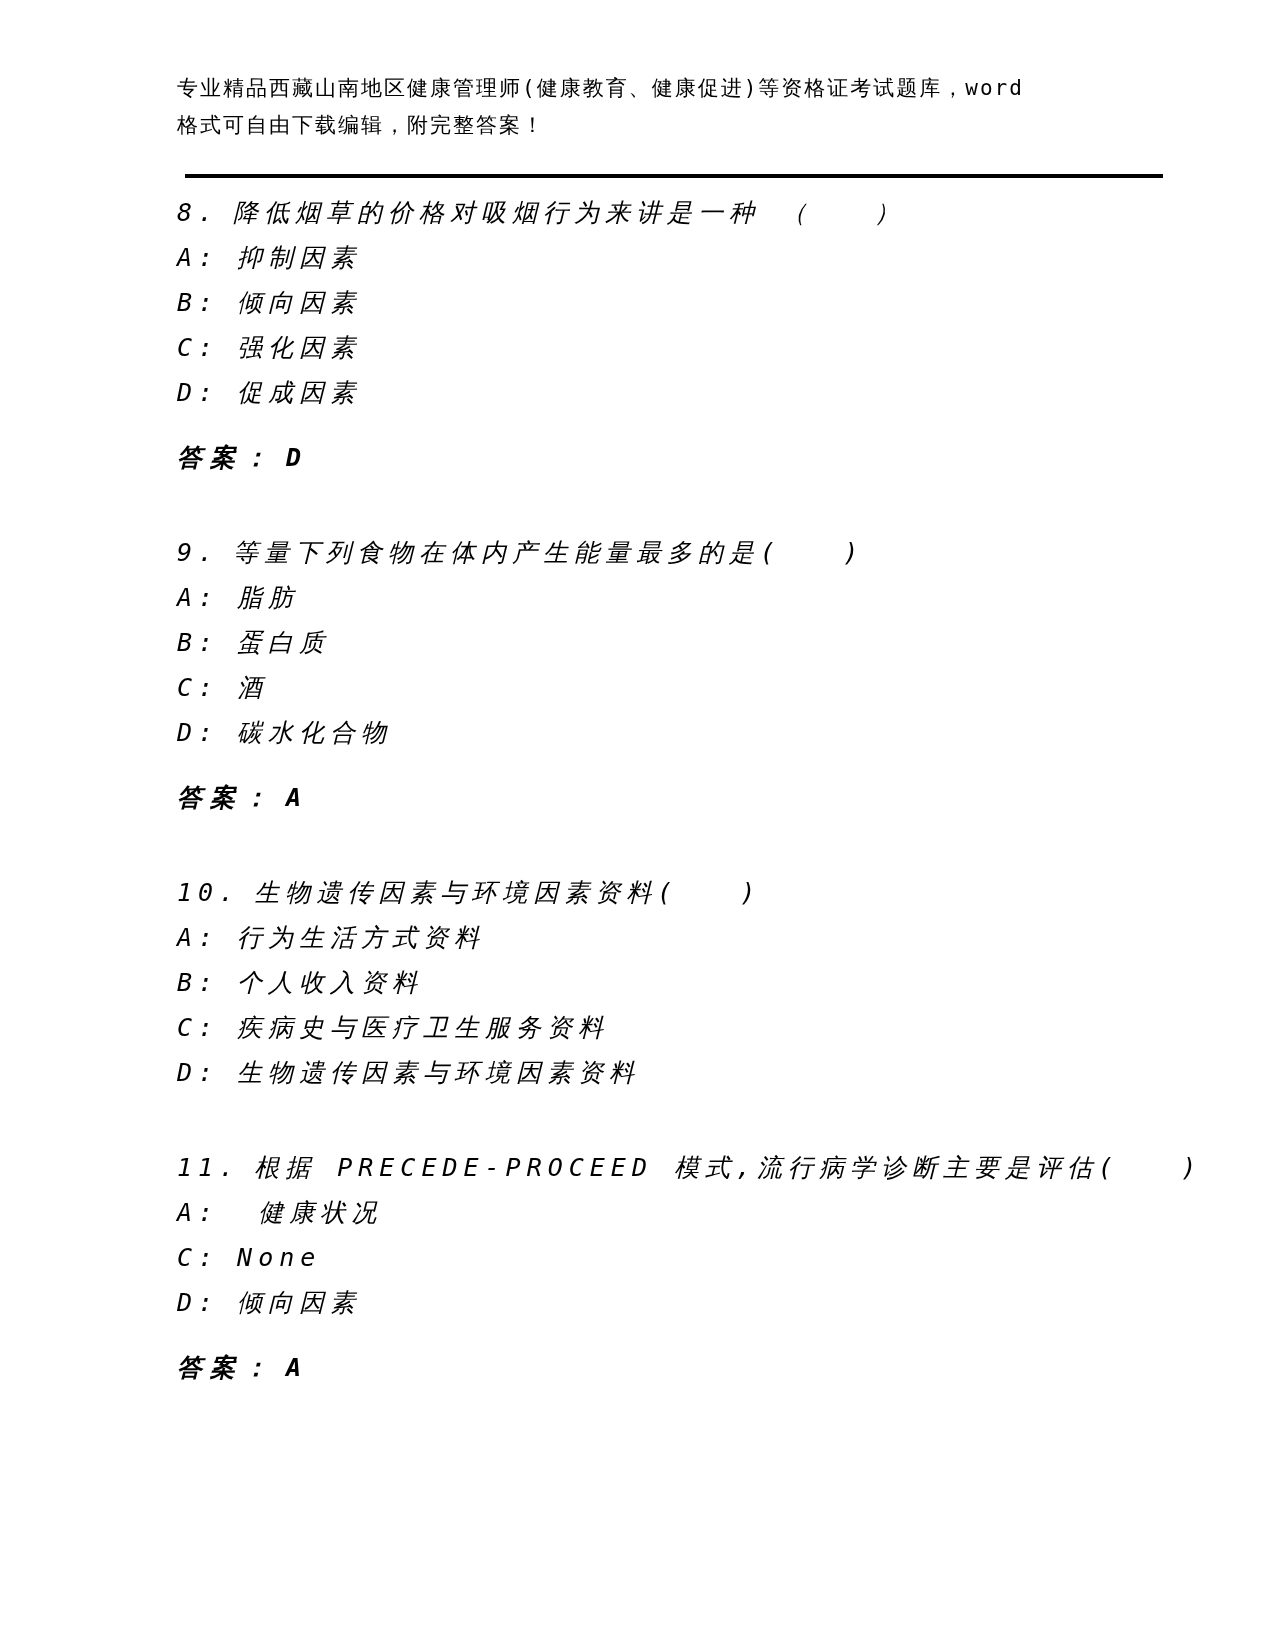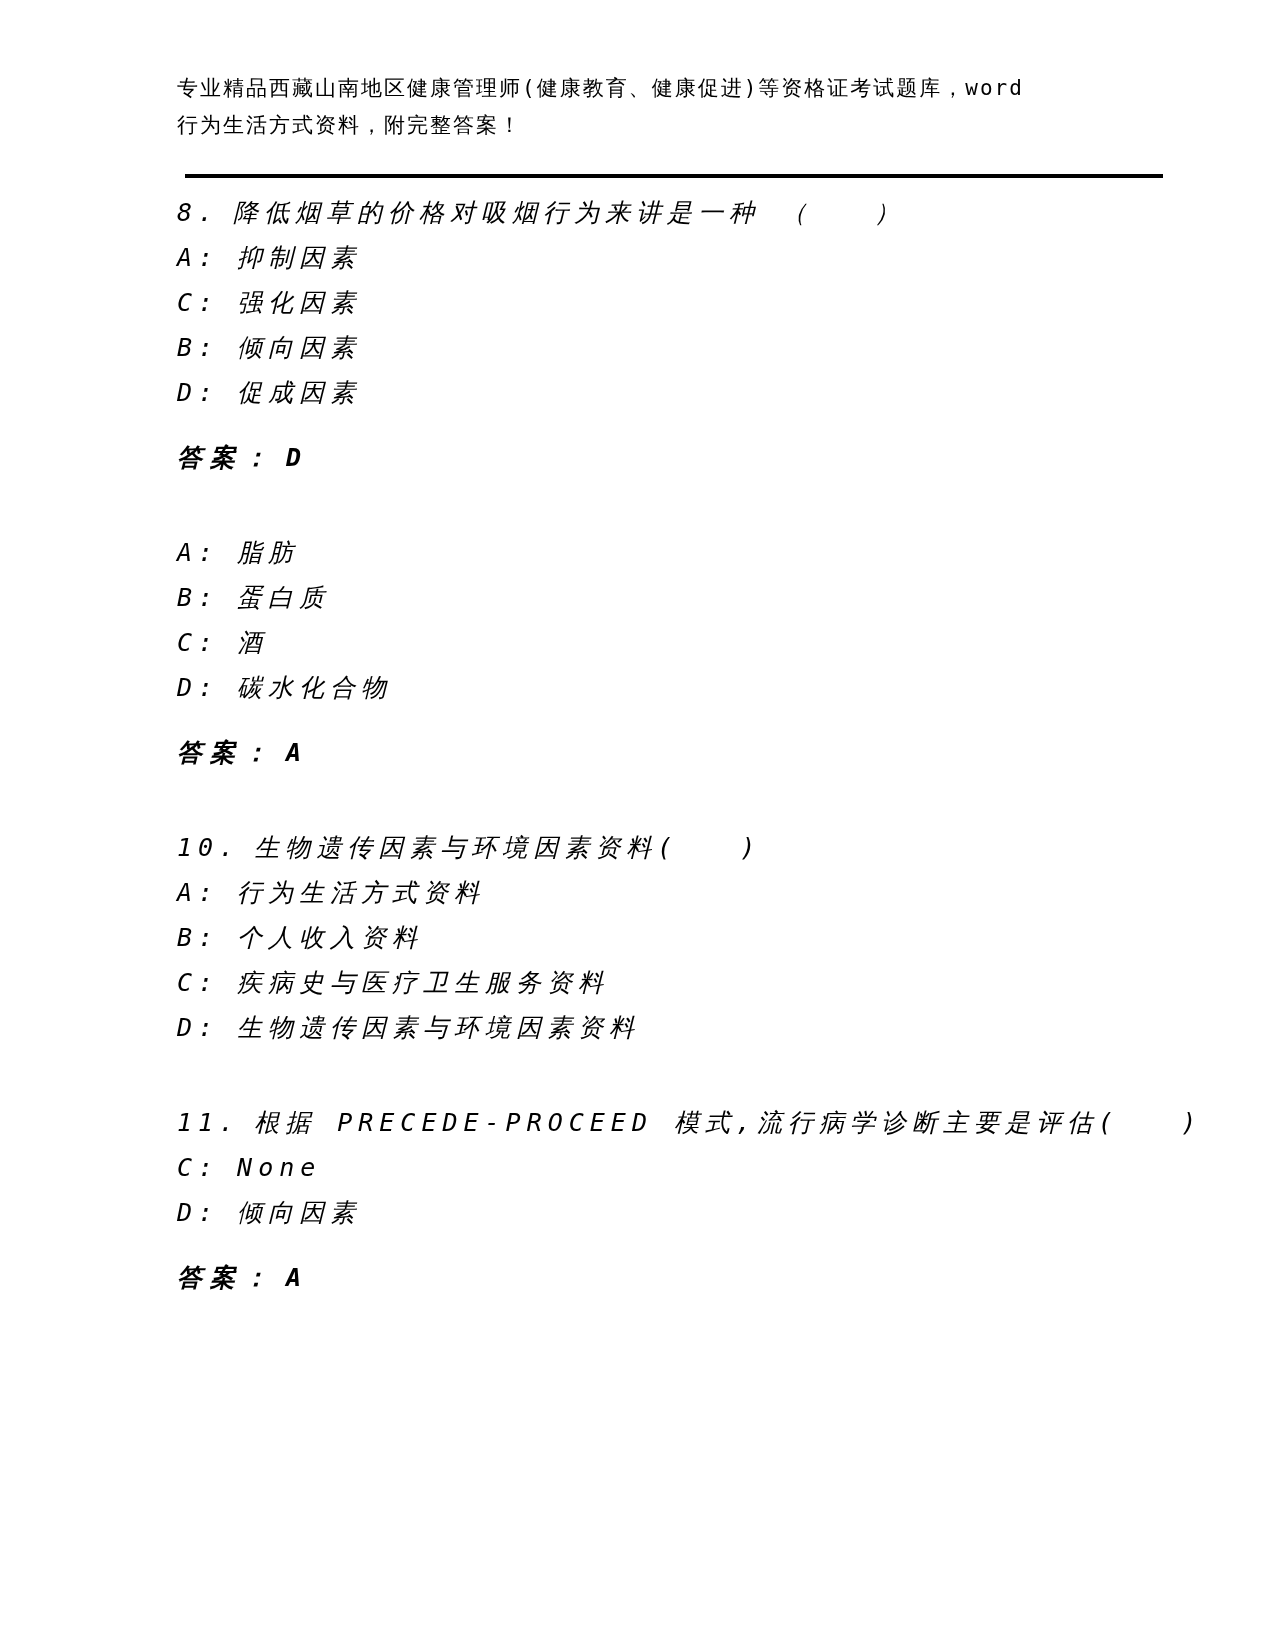--- a/index.html
+++ b/index.html
@@ -51,53 +51,55 @@
   }
   .ans-val { margin-left: 10px; }
 </style>
 </head>
 <body>
 
 <div class="page">
 
   <div class="header">
     <div class="header-line">专业精品西藏山南地区健康管理师(健康教育、健康促进)等资格证考试题库，word</div>
-    <div class="header-line">行为生活方式资料，附完整答案！</div>
+    <div class="header-line">格式可自由下载编辑，附完整答案！</div>
   </div>
 
   <div class="header-rule"></div>
 
   <div class="questions">
 
     <section class="q-block">
       <div class="line q-title"><span class="num">8.</span><span class="txt">降低烟草的价格对吸烟行为来讲是一种 （　　）</span></div>
       <div class="line opt"><span class="opt-label">A:</span><span class="opt-text">抑制因素</span></div>
+      <div class="line opt"><span class="opt-label">B:</span><span class="opt-text">倾向因素</span></div>
       <div class="line opt"><span class="opt-label">C:</span><span class="opt-text">强化因素</span></div>
-      <div class="line opt"><span class="opt-label">B:</span><span class="opt-text">倾向因素</span></div>
       <div class="line opt"><span class="opt-label">D:</span><span class="opt-text">促成因素</span></div>
       <div class="line answer"><span>答案：</span><span class="ans-val">D</span></div>
     </section>
 
     <section class="q-block">
+      <div class="line q-title"><span class="num">9.</span><span class="txt">等量下列食物在体内产生能量最多的是(　　)</span></div>
       <div class="line opt"><span class="opt-label">A:</span><span class="opt-text">脂肪</span></div>
       <div class="line opt"><span class="opt-label">B:</span><span class="opt-text">蛋白质</span></div>
       <div class="line opt"><span class="opt-label">C:</span><span class="opt-text">酒</span></div>
       <div class="line opt"><span class="opt-label">D:</span><span class="opt-text">碳水化合物</span></div>
       <div class="line answer"><span>答案：</span><span class="ans-val">A</span></div>
     </section>
 
     <section class="q-block">
       <div class="line q-title"><span class="num">10.</span><span class="txt">生物遗传因素与环境因素资料(　　)</span></div>
       <div class="line opt"><span class="opt-label">A:</span><span class="opt-text">行为生活方式资料</span></div>
       <div class="line opt"><span class="opt-label">B:</span><span class="opt-text">个人收入资料</span></div>
       <div class="line opt"><span class="opt-label">C:</span><span class="opt-text">疾病史与医疗卫生服务资料</span></div>
       <div class="line opt"><span class="opt-label">D:</span><span class="opt-text">生物遗传因素与环境因素资料</span></div>
     </section>
 
     <section class="q-block">
       <div class="line q-title"><span class="num">11.</span><span class="txt">根据 PRECEDE-PROCEED 模式,流行病学诊断主要是评估(　　)</span></div>
+      <div class="line opt"><span class="opt-label">A:</span><span class="opt-text"> 健康状况</span></div>
       <div class="line opt"><span class="opt-label">C:</span><span class="opt-text">None</span></div>
       <div class="line opt"><span class="opt-label">D:</span><span class="opt-text">倾向因素</span></div>
       <div class="line answer"><span>答案：</span><span class="ans-val">A</span></div>
     </section>
 
   </div>
 </div>
 
 </body></html>

